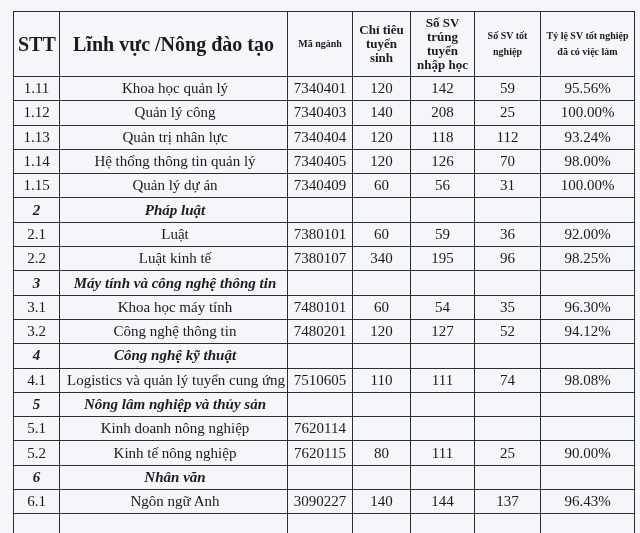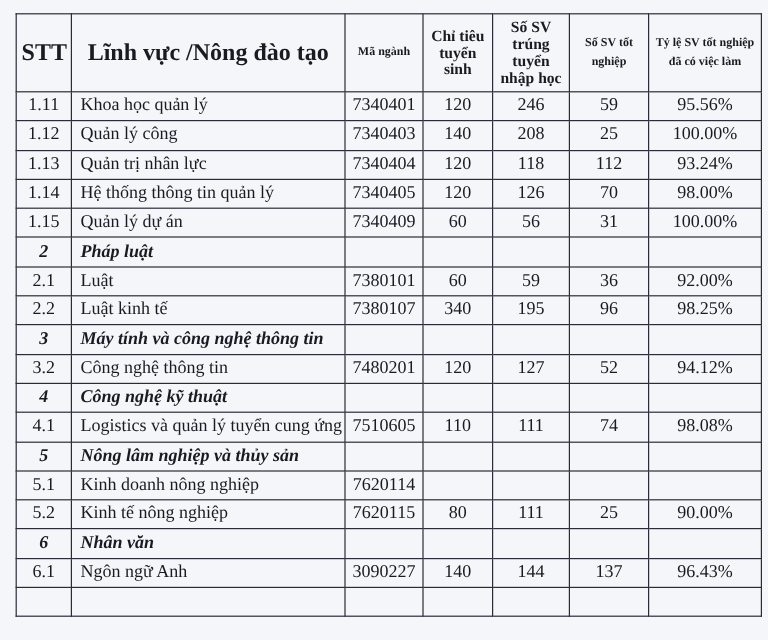--- a/index.html
+++ b/index.html
@@ -28,21 +28,21 @@
     font-weight:bold;
     text-align:center;
     height:64px;
     vertical-align:middle;
   }
   th.small { font-size:13px; line-height:14px; white-space:normal;margin-top:33px; }
   th.med { font-size:10px; line-height:16px; white-space:normal; }
   th.big { font-size:20px; }
   tr.row td { height:23.3px; }
   td.c { text-align:center; }
-  td.l { text-align:left; padding-left:7px; }
+  td.l { text-align:center; padding-left:7px; }
   tr.group td.num, tr.group td.name { font-weight:bold; font-style:italic; }
   tr.group td.num { text-align:center; }
 </style>
 </head>
 <body>
 
 <div class="page">
   <table>
     <colgroup>
       <col style="width:46px">
@@ -63,21 +63,21 @@
         <th class="med">Số SV tốt nghiệp</th>
         <th class="med">Tỷ lệ SV tốt nghiệp đã có việc làm</th>
       </tr>
     </thead>
     <tbody id="tbody">
         <tr class="row item">
           <td class="c num">1.11</td>
           <td class="l name">Khoa học quản lý</td>
           <td class="c">7340401</td>
           <td class="c">120</td>
-          <td class="c">246</td>
+          <td class="c">142</td>
           <td class="c">59</td>
           <td class="c">95.56%</td>
         </tr>
         <tr class="row item">
           <td class="c num">1.12</td>
           <td class="l name">Quản lý công</td>
           <td class="c">7340403</td>
           <td class="c">140</td>
           <td class="c">208</td>
           <td class="c">25</td>
@@ -140,20 +140,29 @@
         <tr class="row group">
           <td class="c num">3</td>
           <td class="l name">Máy tính và công nghệ thông tin</td>
           <td class="c"></td>
           <td class="c"></td>
           <td class="c"></td>
           <td class="c"></td>
           <td class="c"></td>
         </tr>
         <tr class="row item">
+          <td class="c num">3.1</td>
+          <td class="l name">Khoa học máy tính</td>
+          <td class="c">7480101</td>
+          <td class="c">60</td>
+          <td class="c">54</td>
+          <td class="c">35</td>
+          <td class="c">96.30%</td>
+        </tr>
+        <tr class="row item">
           <td class="c num">3.2</td>
           <td class="l name">Công nghệ thông tin</td>
           <td class="c">7480201</td>
           <td class="c">120</td>
           <td class="c">127</td>
           <td class="c">52</td>
           <td class="c">94.12%</td>
         </tr>
         <tr class="row group">
           <td class="c num">4</td>

